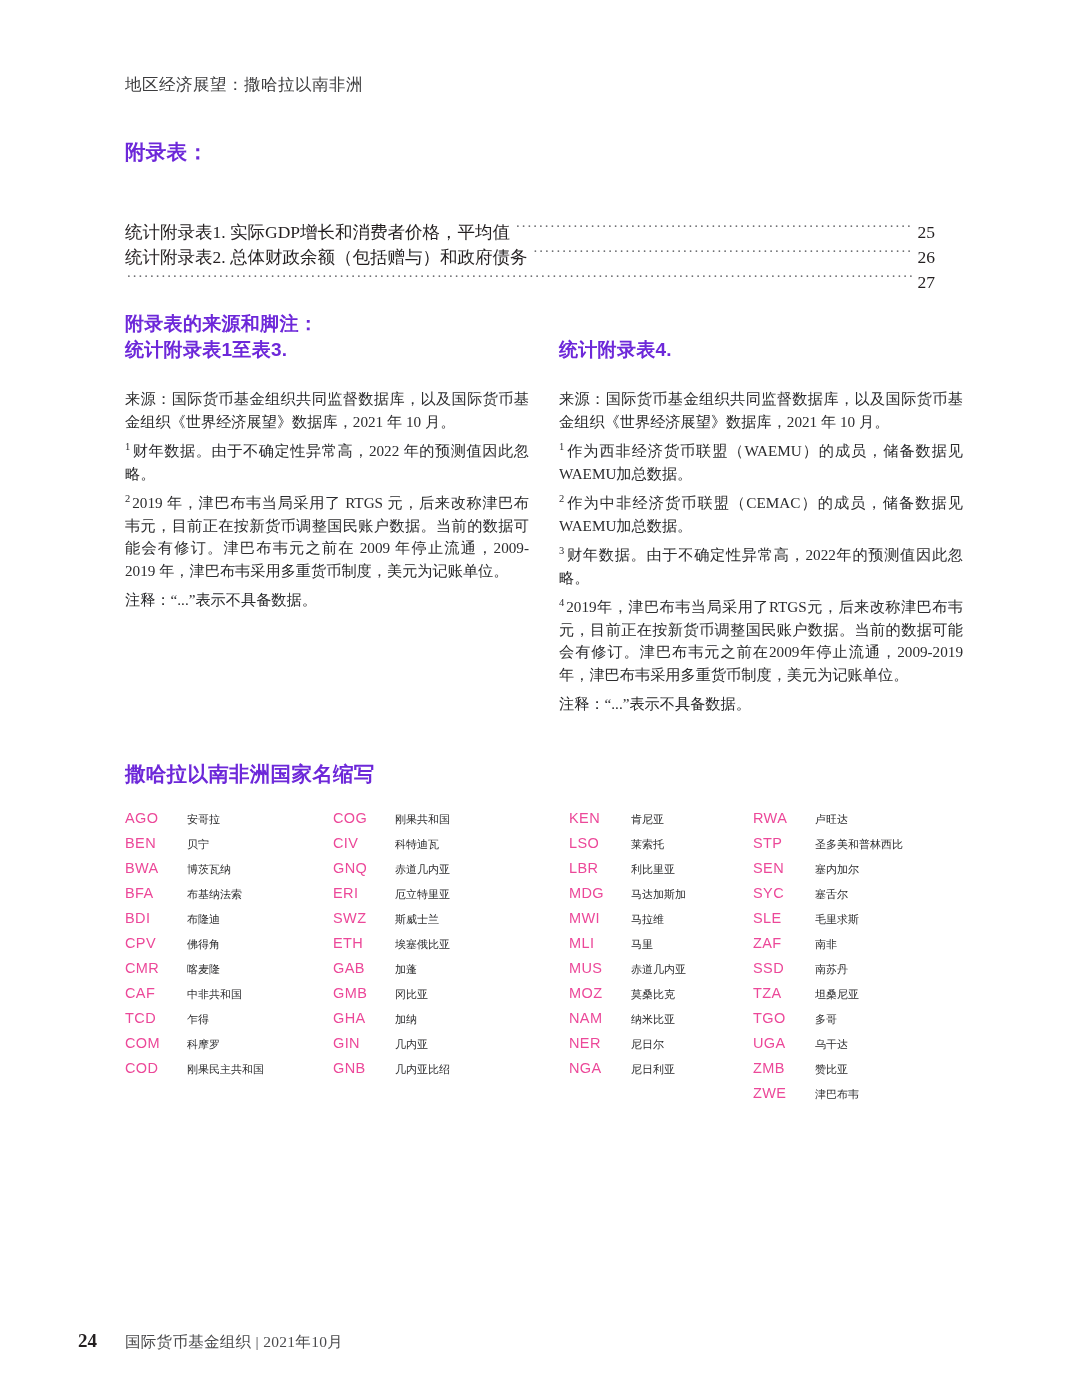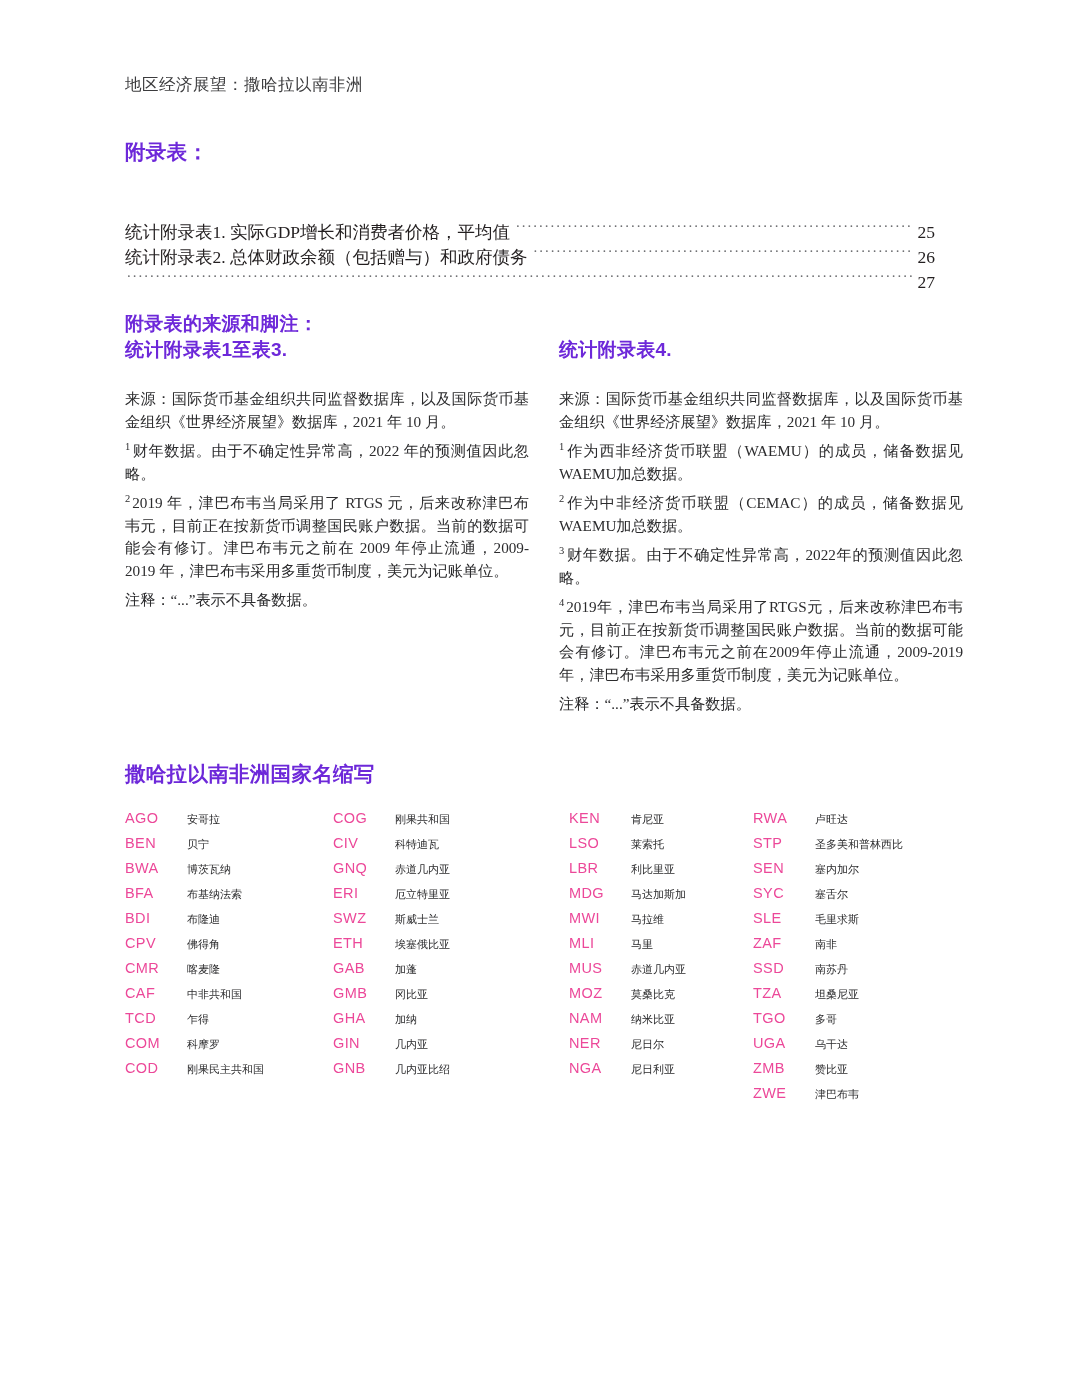--- a/index.html
+++ b/index.html
@@ -422,14 +422,18 @@
           <span class="abbrev-code">ZMB</span>
           <span class="abbrev-name">赞比亚</span>
         </div>
         <div class="abbrev-row">
           <span class="abbrev-code">ZWE</span>
           <span class="abbrev-name">津巴布韦</span>
         </div>
       </div>
     </div>
 
+  <div class="footer">
+    <span id="footer-page-number">24</span>
+    <span id="footer-imprint">国际货币基金组织 | 2021年10月</span>
+  </div>
 
 </div>
 
 </body></html>

